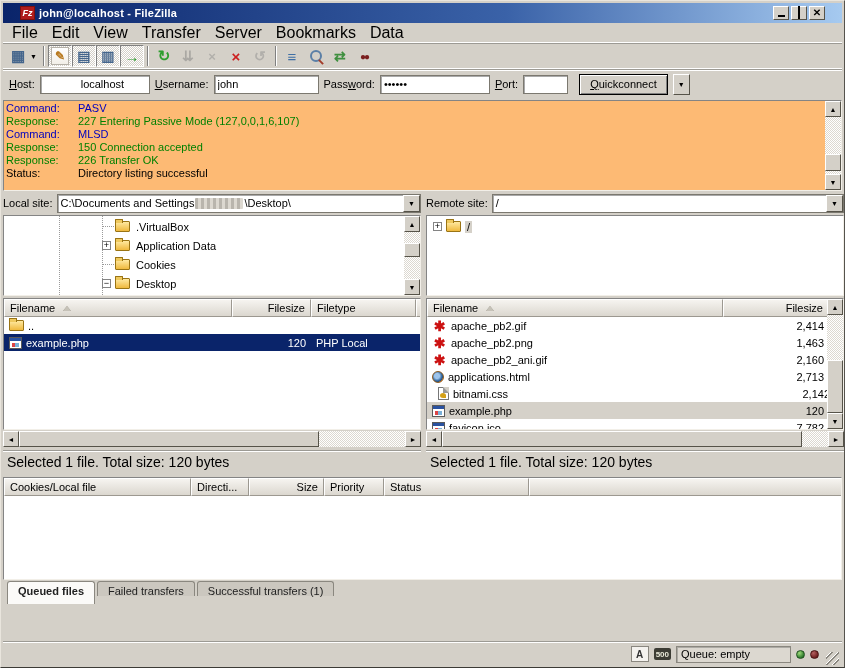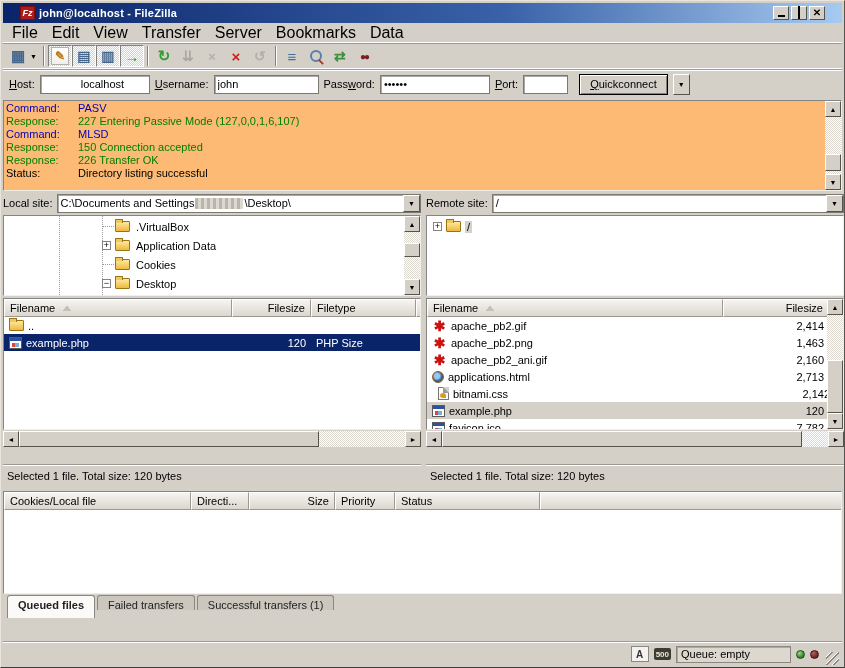--- a/index.html
+++ b/index.html
@@ -103,21 +103,21 @@
   .i-folder::before { content:""; position:absolute; top:-3px; left:-1px; width:6px; height:3px; background:#efc95e; border:1px solid #9a7414; border-bottom:none; }
   .i-php { width:13px; height:12px; background:#fff; border:1px solid #5a5a5a; position:relative; }
   .i-php::before { content:""; position:absolute; top:0; left:0; right:0; height:3px; background:#2a52a0; }
   .i-php::after { content:""; position:absolute; left:2px; top:5px; width:7px; height:4px; background:linear-gradient(90deg,#d44 0 3px,#7ab0d8 3px); }
   .i-image { color:#cc1111; font-size:14px; font-weight:bold; line-height:12px; }
   .i-html { width:12px; height:12px; border-radius:50%; background:radial-gradient(circle at 40% 40%,#9cc4ec 0 30%,#3a6ea5 55%,#1f4f80 70%,#e07b1f 72%); border:1px solid #8a5a20; }
   .i-css { width:11px; height:13px; background:#fff; border:1px solid #777; position:relative; }
   .i-css::before { content:""; position:absolute; right:-1px; top:-1px; border:3px solid #d4d0c8; border-left-color:#999; border-bottom-color:#999; }
   .i-css::after { content:""; position:absolute; left:1px; bottom:1px; width:6px; height:5px; background:#d4a017; border-radius:50% 50% 0 50%; }
 
-  .pane-status { height:21px; font-size:11px; display:flex; align-items:center; padding:0 4px; border-top:1px solid #fff; box-shadow:0 -1px 0 #9c9a94; flex:none; margin-top:18px; }
+  .pane-status { height:21px; font-size:14px; display:flex; align-items:center; padding:0 4px; border-top:1px solid #fff; box-shadow:0 -1px 0 #9c9a94; flex:none; margin-top:4px; }
 
   
   .queuewrap { margin-top:5px; flex:none; border:1px solid; border-color:#848484 #f2efe8 #f2efe8 #848484; background:#fff; height:103px; display:flex; flex-direction:column; overflow:hidden; }
   .tabsrow { height:24px; display:flex; align-items:flex-start; padding:1px 4px 0; gap:2px; flex:none; }
   .tab { height:15px; padding:3px 10px 0; font-size:11px; background:#cbc7bf; border:1px solid #8a877f; border-bottom:none; border-radius:3px 3px 0 0; color:#222; }
   .tab.active { background:#fbfaf8; font-weight:bold; height:23px; }
 
   
   .statusbar { height:23px; margin-top:auto; display:flex; align-items:center; justify-content:flex-end; gap:5px; padding:0 3px; border-top:1px solid #fff; box-shadow:0 -1px 0 #9c9a94; flex:none; }
   .sb-ind { width:18px; height:16px; background:#f4f2ee; border:1px solid #8a877f; font-size:10px; font-weight:bold; display:flex; align-items:center; justify-content:center; color:#333; }
@@ -326,21 +326,21 @@
                 <div class="fcell r" style="width: 79px;"></div>
                 <div class="fcell" style="width: 105px;"></div>
                 <div class="fcell" style="width: 60px;"></div>
               </div>
               <div class="frow sel">
                 <div class="fcell" style="width: 228px;">
                   <span class="ficon i-php"></span>
                   <span>example.php</span>
                 </div>
                 <div class="fcell r" style="width: 79px;">120</div>
-                <div class="fcell" style="width: 105px;">PHP Size</div>
+                <div class="fcell" style="width: 105px;">PHP Local</div>
                 <div class="fcell" style="width: 60px;">1</div>
               </div>
             </div>
         </div>
       </div>
       <div class="hscroll h" style="margin-top:1px">
         <div class="sb-btn">◄</div>
         <div class="sb-thumb" style="width:300px"></div>
         <div style="flex:1"></div>
         <div class="sb-btn">►</div>
@@ -463,21 +463,21 @@
   </div>
 
   <div class="queuewrap">
     <div class="fl-header" id="queueheader">
         <div class="fl-hcell" style="width: 187px;">
           <span>Cookies/Local file</span>
         </div>
         <div class="fl-hcell" style="width: 58px;">
           <span>Directi...</span>
         </div>
-        <div class="fl-hcell r" style="width: 86px; text-align: right;">
+        <div class="fl-hcell r" style="width: 75px; text-align: right;">
           <span>Size</span>
         </div>
         <div class="fl-hcell" style="width: 60px;">
           <span>Priority</span>
         </div>
         <div class="fl-hcell" style="width: 145px;">
           <span>Status</span>
         </div>
         <div class="fl-hcell" style="flex: 1 1 0%; border-right: none;"></div>
       </div>

